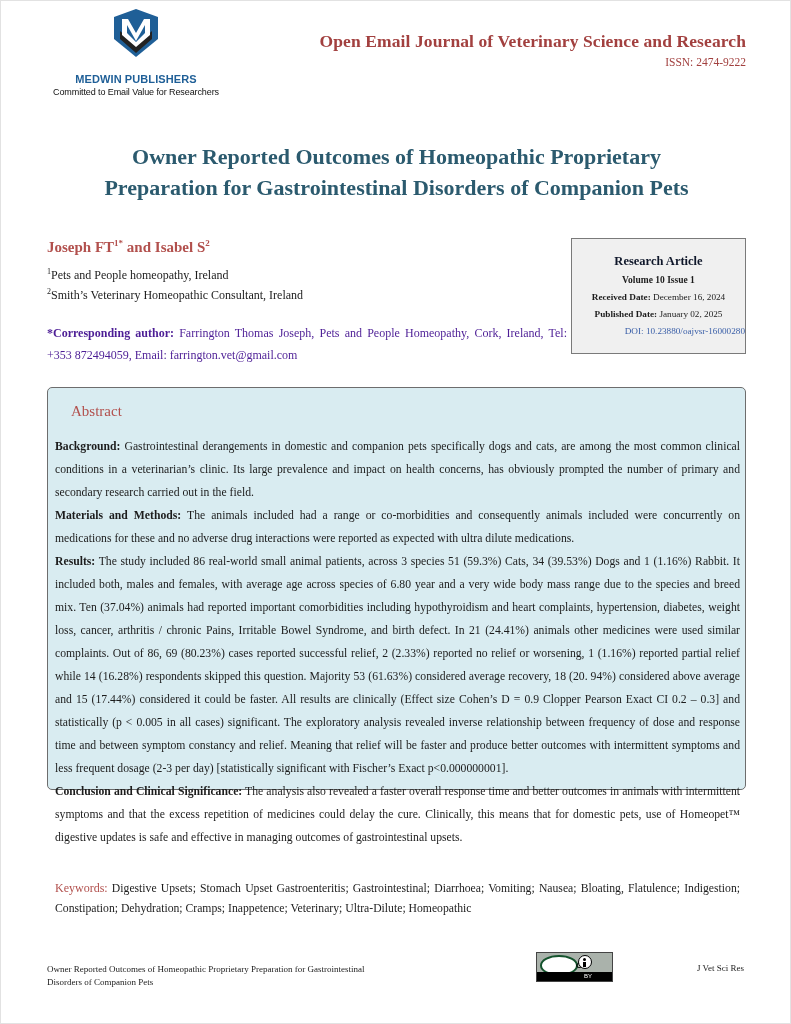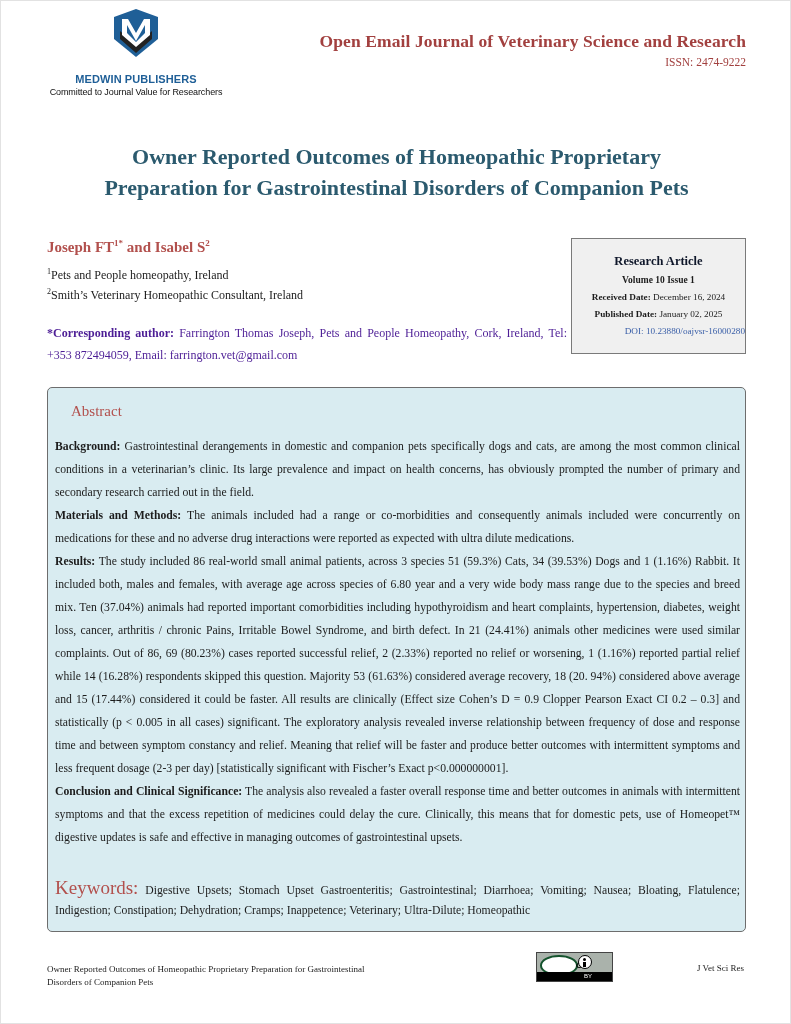--- a/index.html
+++ b/index.html
@@ -70,39 +70,39 @@
     font-family: "Liberation Serif", serif; color: #1c1c1c;
   }
   .info-type { margin-top: 15px; font-weight: bold; color: #0f172a; font-size: 12.5px; }
   .info-vol { margin-top: 6px; font-weight: bold; font-size: 9.5px; }
   .info-line { margin-top: 7px; font-size: 9.2px; }
   .info-line b { font-weight: bold; }
   .info-doi { margin-top: 7px; font-size: 9.2px; color: #3a5fa8; text-align: right; }
 
   
   .abstract {
-    position: absolute; left: 46px; top: 386px; width: 699px; height: 545px;
+    position: absolute; left: 46px; top: 386px; width: 699px; height: 403px;
     background: #d9ecf1; border: 1px solid #6d6d6d; border-radius: 5px;
     font-family: "Liberation Serif", serif; color: #1c1c1c;
   }
   .abstract-heading {
     position: absolute; left: 23px; top: 15px;
     color: #b2504d; font-size: 15px; font-weight: normal;
   }
   .abstract-body {
     position: absolute; left: 7px; top: 47px; width: 685px;
     font-size: 11.7px; line-height: 23px; text-align: justify;
   }
   .abstract-body p { margin: 0; }
   .abstract-body .sec { font-weight: bold; }
   .keywords {
     position: absolute; left: 7px; top: 490px; width: 685px;
     font-size: 11.7px; line-height: 20px; text-align: justify; text-align-last: left;
   }
-  .keywords .kw-label { color: #b2504d; font-size: 19px; }
+  .keywords .kw-label { color: #b2504d; font-size: 12px; }
 
   
   .footer-text {
     position: absolute; left: 46px; top: 962px; width: 420px;
     font-family: "Liberation Serif", serif; font-size: 9px; line-height: 13px; color: #1c1c1c;
   }
   .cc-badge {
     position: absolute; left: 535px; top: 951px; width: 77px; height: 30px;
     background: #aab2ab; border: 1px solid #444;
   }
@@ -138,21 +138,21 @@
 
 <div class="header">
   <div class="logo-wrap">
     <svg class="logo-shield" viewBox="0 0 44 48">
       <path d="M22 0 L44 8 L44 30 L22 48 L0 30 L0 8 Z" fill="#1f5f97"></path>
       <path d="M6 30 L22 44 L38 30 L38 22 L22 36 L6 22 Z" fill="#222"></path>
       <path d="M8 10 L14 10 L22 24 L30 10 L36 10 L36 26 L22 38 L8 26 Z" fill="#ffffff"></path>
       <path d="M13 16 L22 32 L31 16 L31 24 L22 33 L13 24 Z" fill="#1f5f97"></path>
     </svg>
     <div class="logo-name">MEDWIN PUBLISHERS</div>
-    <div class="logo-tag">Committed to Journal Value for Researchers</div>
+    <div class="logo-tag">Committed to Email Value for Researchers</div>
   </div>
   <div class="journal-name">Open Email Journal of Veterinary Science and Research</div>
   <div class="issn">ISSN: 2474-9222</div>
 </div>
 
 <h1 class="paper-title">
   <span>Owner Reported Outcomes of Homeopathic Proprietary</span><br>
   <span>Preparation for Gastrointestinal Disorders of Companion Pets</span>
 </h1>
 

